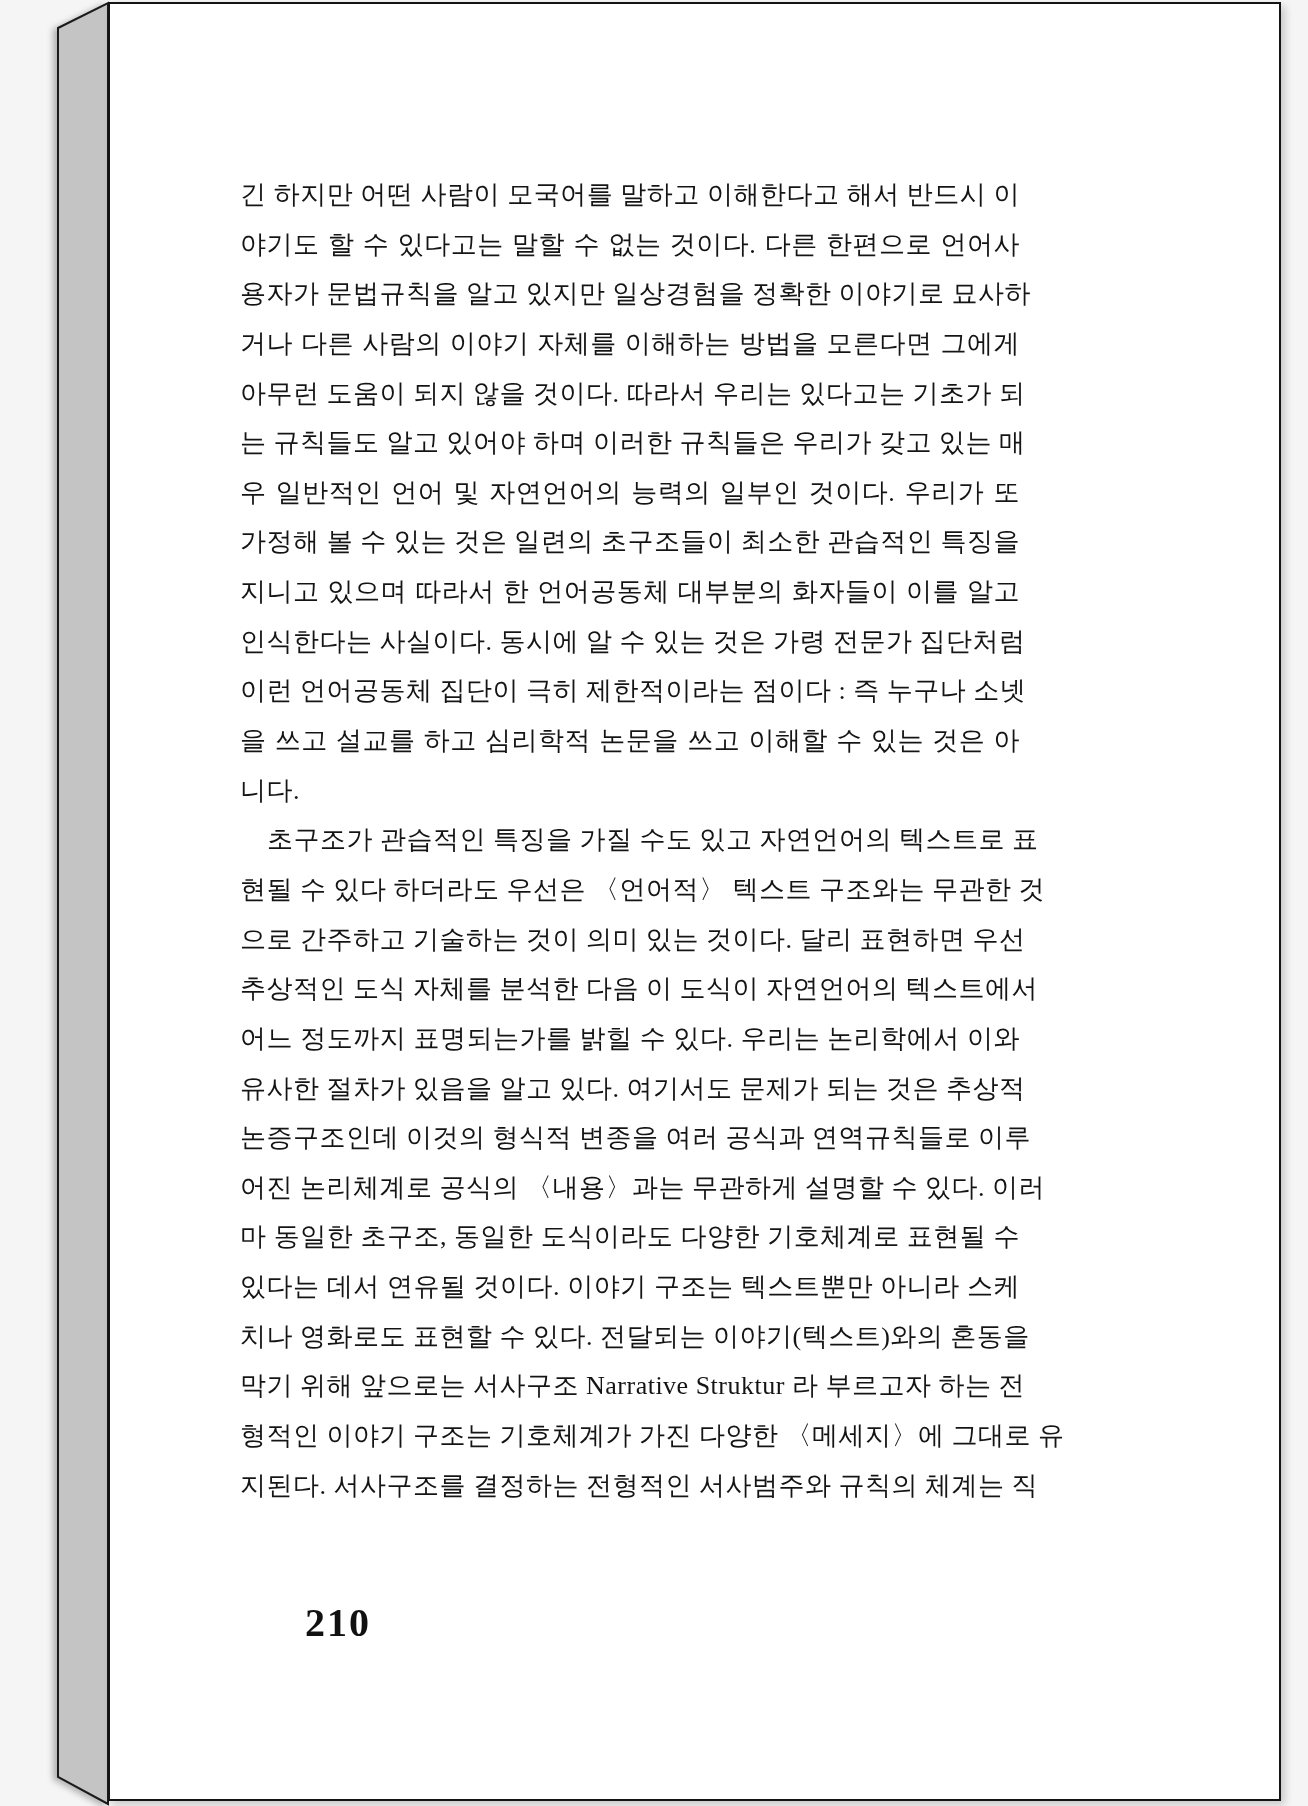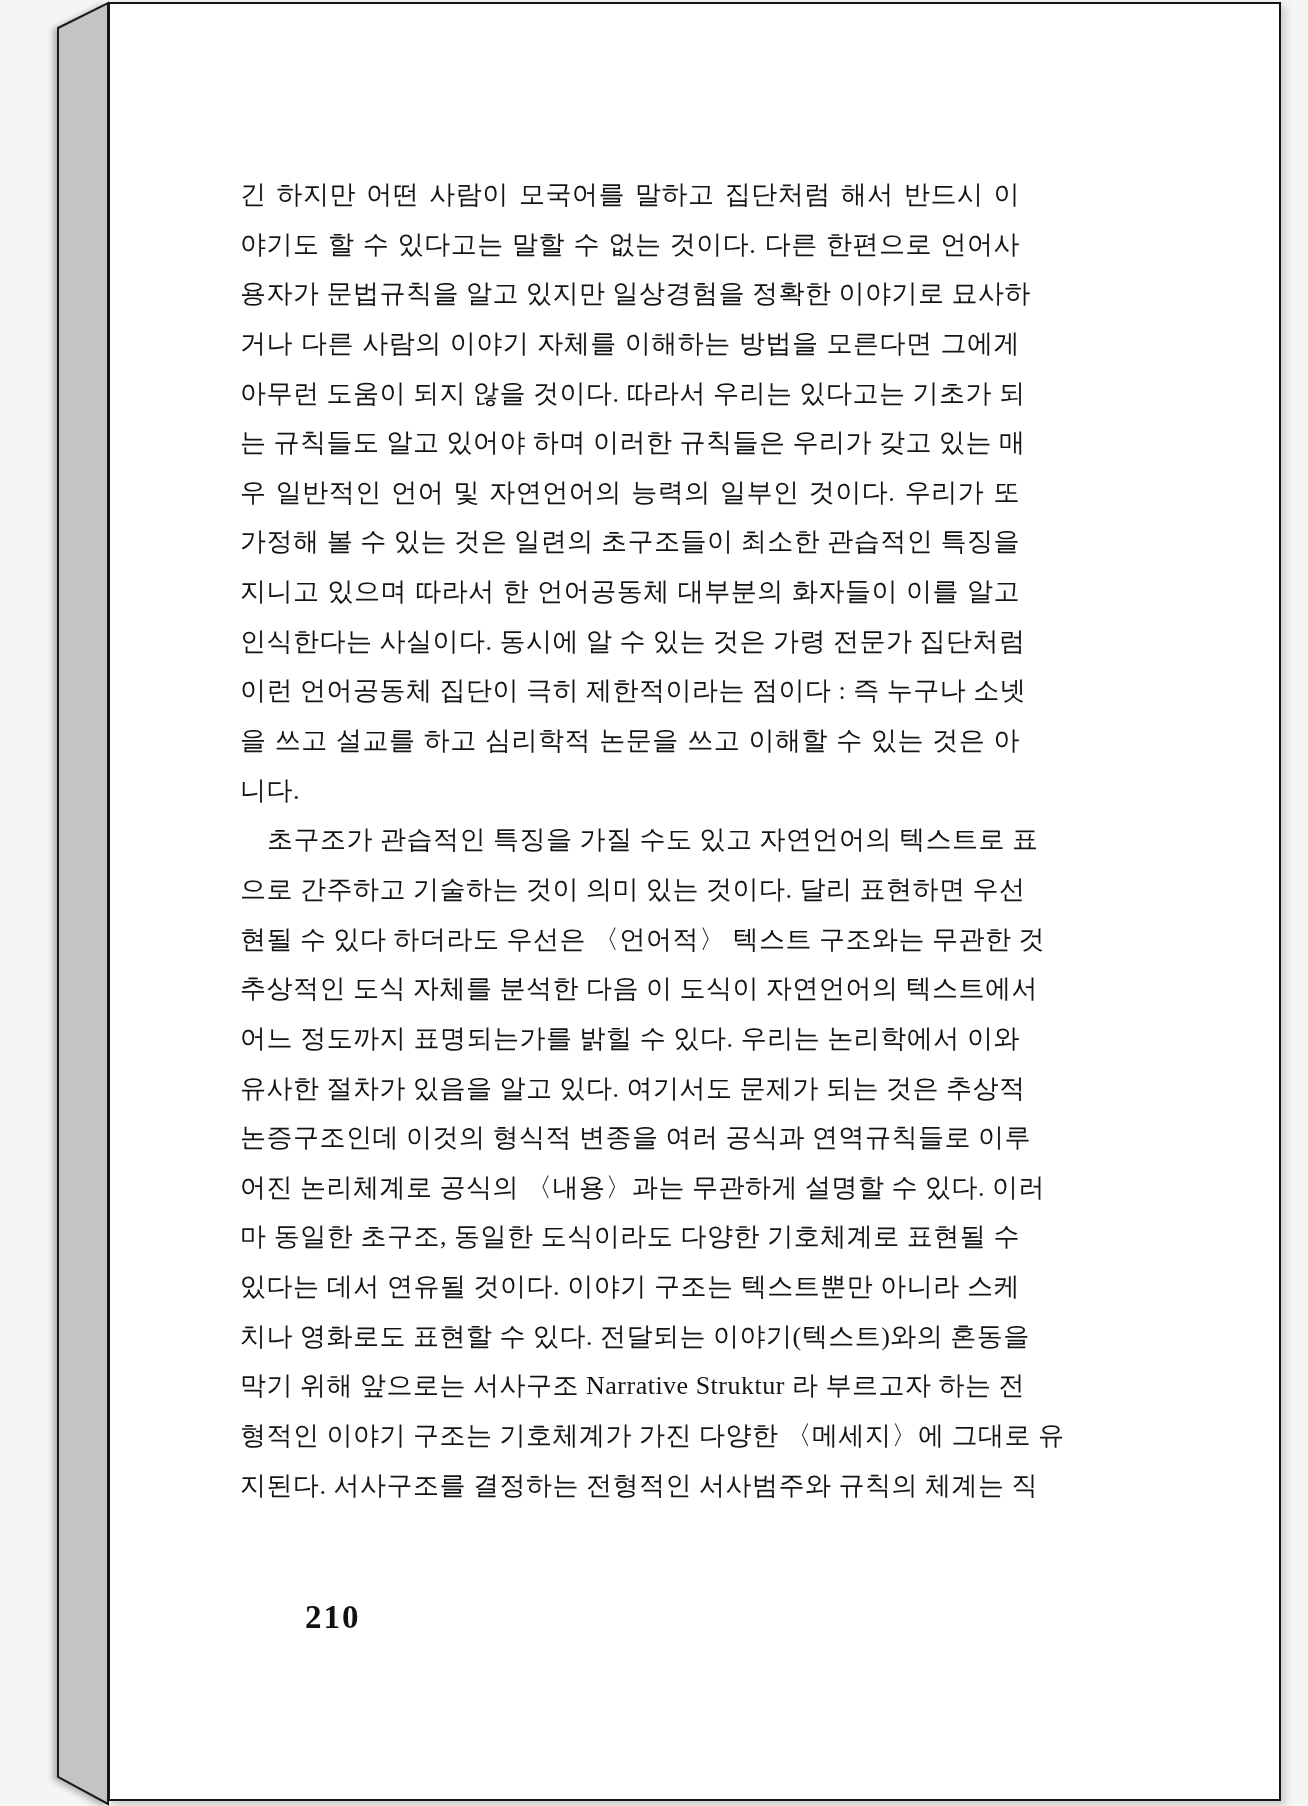--- a/index.html
+++ b/index.html
@@ -53,54 +53,54 @@
   }
   .line.no-justify {
     text-align: center;
     text-align-last: left;
   }
   .line.indent { padding-left: 27px; }
 
   .page-number {
     position: absolute;
     left: 195px; top: 1595px;
-    font-size: 33px;
+    font-size: 40px;
     font-weight: bold;
     letter-spacing: 2px;
     color: #111111;
   }
 </style>
 </head>
 <body>
 
 <div class="stage">
 
   <svg class="edge-svg" viewBox="0 0 1308 1806">
     <polygon class="edge-poly" points="58,28 108,3 108,1804 58,1777"></polygon>
   </svg>
 
   <div class="page">
 
     <div class="text-block">
-      <div class="line">긴 하지만 어떤 사람이 모국어를 말하고 집단처럼 해서 반드시 이</div>
+      <div class="line">긴 하지만 어떤 사람이 모국어를 말하고 이해한다고 해서 반드시 이</div>
       <div class="line">야기도 할 수 있다고는 말할 수 없는 것이다. 다른 한편으로 언어사</div>
       <div class="line">용자가 문법규칙을 알고 있지만 일상경험을 정확한 이야기로 묘사하</div>
       <div class="line">거나 다른 사람의 이야기 자체를 이해하는 방법을 모른다면 그에게</div>
       <div class="line">아무런 도움이 되지 않을 것이다. 따라서 우리는 있다고는 기초가 되</div>
       <div class="line">는 규칙들도 알고 있어야 하며 이러한 규칙들은 우리가 갖고 있는 매</div>
       <div class="line">우 일반적인 언어 및 자연언어의 능력의 일부인 것이다. 우리가 또</div>
       <div class="line">가정해 볼 수 있는 것은 일련의 초구조들이 최소한 관습적인 특징을</div>
       <div class="line">지니고 있으며 따라서 한 언어공동체 대부분의 화자들이 이를 알고</div>
       <div class="line">인식한다는 사실이다. 동시에 알 수 있는 것은 가령 전문가 집단처럼</div>
       <div class="line">이런 언어공동체 집단이 극히 제한적이라는 점이다 : 즉 누구나 소넷</div>
       <div class="line">을 쓰고 설교를 하고 심리학적 논문을 쓰고 이해할 수 있는 것은 아</div>
       <div class="line no-justify">니다.</div>
       <div class="line indent">초구조가 관습적인 특징을 가질 수도 있고 자연언어의 텍스트로 표</div>
+      <div class="line">현될 수 있다 하더라도 우선은 〈언어적〉 텍스트 구조와는 무관한 것</div>
       <div class="line">으로 간주하고 기술하는 것이 의미 있는 것이다. 달리 표현하면 우선</div>
-      <div class="line">현될 수 있다 하더라도 우선은 〈언어적〉 텍스트 구조와는 무관한 것</div>
       <div class="line">추상적인 도식 자체를 분석한 다음 이 도식이 자연언어의 텍스트에서</div>
       <div class="line">어느 정도까지 표명되는가를 밝힐 수 있다. 우리는 논리학에서 이와</div>
       <div class="line">유사한 절차가 있음을 알고 있다. 여기서도 문제가 되는 것은 추상적</div>
       <div class="line">논증구조인데 이것의 형식적 변종을 여러 공식과 연역규칙들로 이루</div>
       <div class="line">어진 논리체계로 공식의 〈내용〉과는 무관하게 설명할 수 있다. 이러</div>
       <div class="line">마 동일한 초구조, 동일한 도식이라도 다양한 기호체계로 표현될 수</div>
       <div class="line">있다는 데서 연유될 것이다. 이야기 구조는 텍스트뿐만 아니라 스케</div>
       <div class="line">치나 영화로도 표현할 수 있다. 전달되는 이야기(텍스트)와의 혼동을</div>
       <div class="line">막기 위해 앞으로는 서사구조 Narrative Struktur 라 부르고자 하는 전</div>
       <div class="line">형적인 이야기 구조는 기호체계가 가진 다양한 〈메세지〉에 그대로 유</div>

